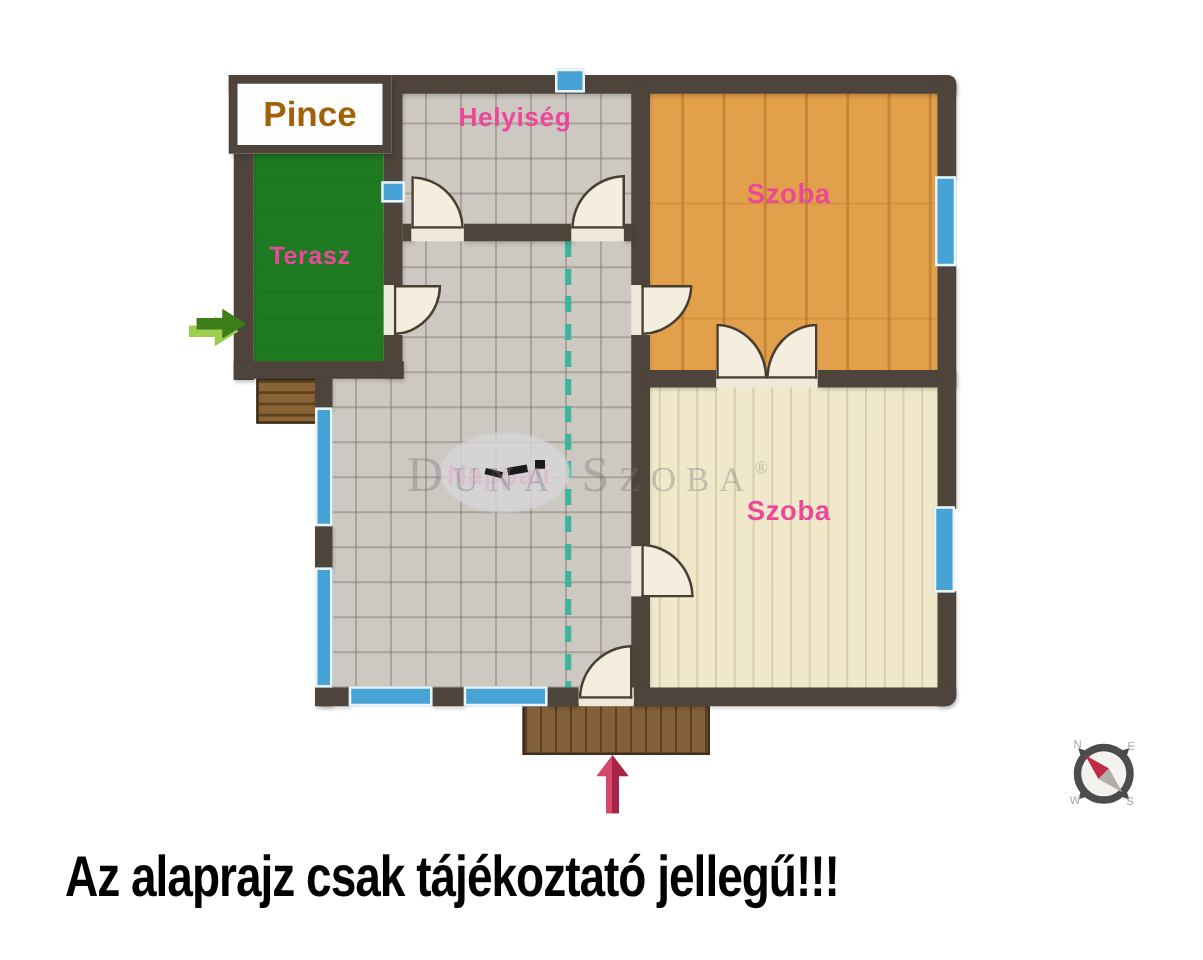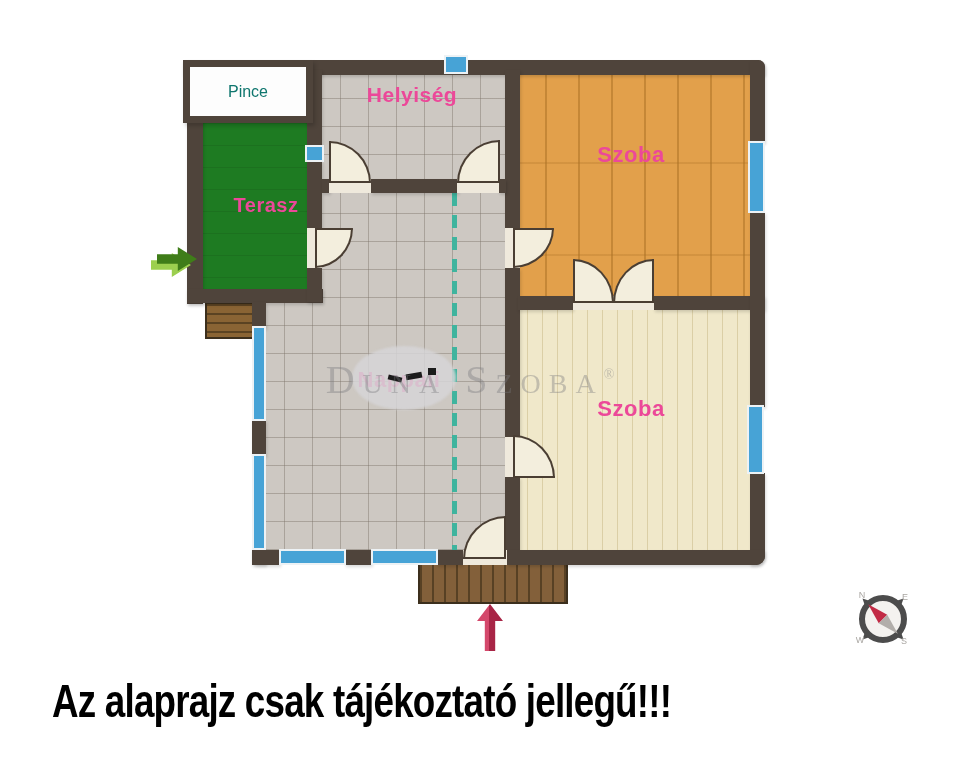--- a/index.html
+++ b/index.html
@@ -30,21 +30,21 @@
   
   .wall{background:#4f443b;box-shadow:1px 2px 3px rgba(0,0,0,.15);}
   .window{background:#47a3d6;border:2px solid #edf2f5;}
   .gapfloor{background:#efe9dc;}
   .door{background:#f3eedd;border:2px solid #4a3e33;}
   .pince-box{background:#fdfdfd;border:7px solid #4f443b;display:flex;align-items:center;justify-content:center;
              box-shadow:2px 3px 4px rgba(0,0,0,.18);}
   .dash-line{background:repeating-linear-gradient(180deg,#3fb49e 0 13px,transparent 13px 22px);}
   
   .room-label{font-weight:bold;font-size:21px;color:#ec4899;text-align:center;letter-spacing:.5px;}
-  .pince-label{font-weight:normal;font-size:16px;color:#0f766e;}
+  .pince-label{font-weight:bold;font-size:28px;color:#a16207;}
   .watermark{font-family:"Liberation Serif",serif;font-variant:small-caps;font-size:40px;
              letter-spacing:8px;color:rgba(118,118,124,.38);white-space:nowrap;text-align:center;}
   .watermark sup{font-size:14px;letter-spacing:0;}
   .blob{background:rgba(214,213,215,.85);border-radius:50%;filter:blur(1px);}
   .blob-mark{position:absolute;background:#1b1b1b;}
   .disclaimer{font-weight:bold;font-size:46px;color:#000;white-space:nowrap;
               transform:scaleX(0.8);transform-origin:left top;letter-spacing:-1px;}
   
   .arrow-right{clip-path:polygon(0 32%,52% 32%,52% 4%,100% 50%,52% 96%,52% 68%,0 68%);}
   .arrow-up{clip-path:polygon(50% 0,100% 36%,70% 36%,70% 100%,30% 100%,30% 36%,0 36%);
@@ -112,21 +112,21 @@
   <div class="abs door" style="left:513px;top:228px;width:41px;height:40px;border-radius:0 0 100% 0;"></div>
   <div class="abs door" style="left:573px;top:259px;width:41px;height:44px;border-radius:0 100% 0 0;"></div>
   <div class="abs door" style="left:613px;top:259px;width:41px;height:44px;border-radius:100% 0 0 0;"></div>
   <div class="abs door" style="left:513px;top:435px;width:42px;height:43px;border-radius:0 100% 0 0;"></div>
   <div class="abs door" style="left:463px;top:516px;width:43px;height:43px;border-radius:100% 0 0 0;"></div>
 
   <div class="abs pince-box" style="left:183px;top:60px;width:130px;height:63px;">
     <span class="pince-label">Pince</span>
   </div>
 
-  <div class="abs room-label" style="left:208px;top:194px;width:104px;font-size:20px;padding-left:12px;">Terasz</div>
+  <div class="abs room-label" style="left:190px;top:194px;width:104px;font-size:20px;padding-left:12px;">Terasz</div>
   <div class="abs room-label" style="left:312px;top:83px;width:200px;">Helyiség</div>
   <div class="abs room-label" style="left:512px;top:142px;width:238px;font-size:22px;">Szoba</div>
   <div class="abs room-label" style="left:299px;top:367px;width:200px;font-size:22px;">Nappali</div>
   <div class="abs room-label" style="left:512px;top:396px;width:238px;font-size:22px;">Szoba</div>
 
   <div class="abs blob" style="left:352px;top:346px;width:104px;height:64px;"></div>
   <div class="abs blob-mark" style="left:388px;top:376px;width:14px;height:5px;transform:rotate(14deg);"></div>
   <div class="abs blob-mark" style="left:406px;top:373px;width:16px;height:6px;transform:rotate(-10deg);"></div>
   <div class="abs blob-mark" style="left:428px;top:368px;width:8px;height:7px;"></div>
   <div class="abs watermark" style="left:290px;top:356px;width:360px;">

